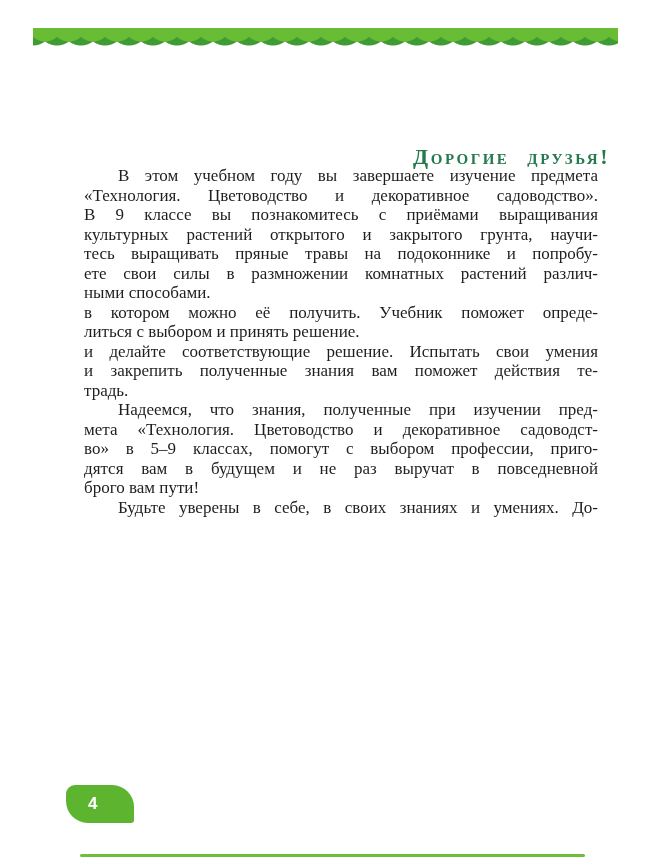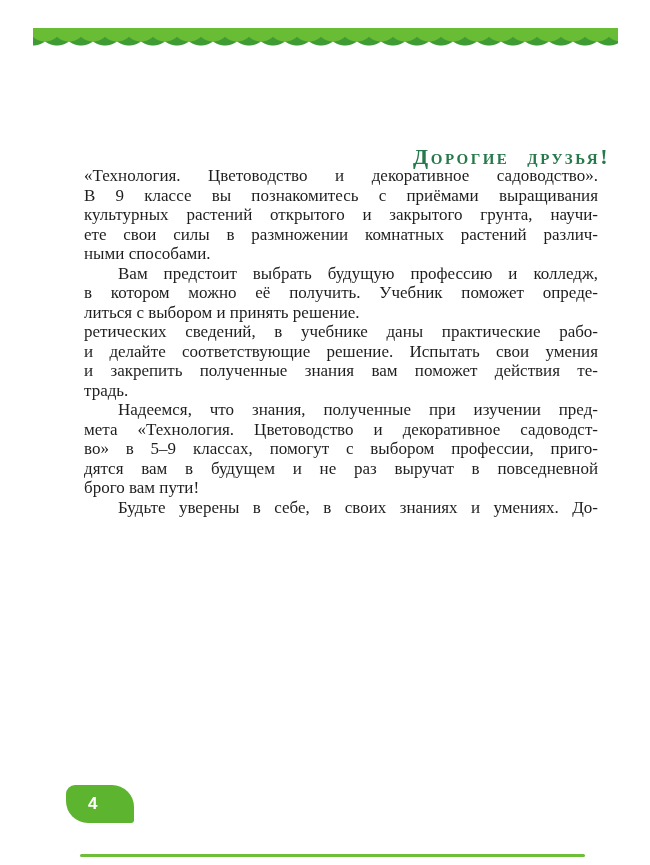--- a/index.html
+++ b/index.html
@@ -79,33 +79,33 @@
 <body>
 
 <div class="page">
 
   <div class="garland"></div>
 
   <h1 class="title">Дорогие друзья!</h1>
 
   <div class="body-text">
       <div class="para">
+        <div class="line first">В этом учебном году вы завершаете изучение предмета</div>
         <div class="line">«Технология. Цветоводство и декоративное садоводство».</div>
         <div class="line">В 9 классе вы познакомитесь с приёмами выращивания</div>
         <div class="line">культурных растений открытого и закрытого грунта, научи-</div>
+        <div class="line">тесь выращивать пряные травы на подоконнике и попробу-</div>
         <div class="line">ете свои силы в размножении комнатных растений различ-</div>
         <div class="line last">ными способами.</div>
       </div>
       <div class="para">
-        <div class="line first">Вам предстоит выбрать будущую профессию и колледж,</div>
         <div class="line">в котором можно её получить. Учебник поможет опреде-</div>
         <div class="line last">литься с выбором и принять решение.</div>
       </div>
       <div class="para">
-        <div class="line">ретических сведений, в учебнике даны практические рабо-</div>
         <div class="line">и делайте соответствующие решение. Испытать свои умения</div>
         <div class="line">и закрепить полученные знания вам поможет действия те-</div>
         <div class="line last">традь.</div>
       </div>
       <div class="para">
         <div class="line first">Надеемся, что знания, полученные при изучении пред-</div>
         <div class="line">мета «Технология. Цветоводство и декоративное садоводст-</div>
         <div class="line">во» в 5–9 классах, помогут с выбором профессии, приго-</div>
         <div class="line">дятся вам в будущем и не раз выручат в повседневной</div>
       </div>

